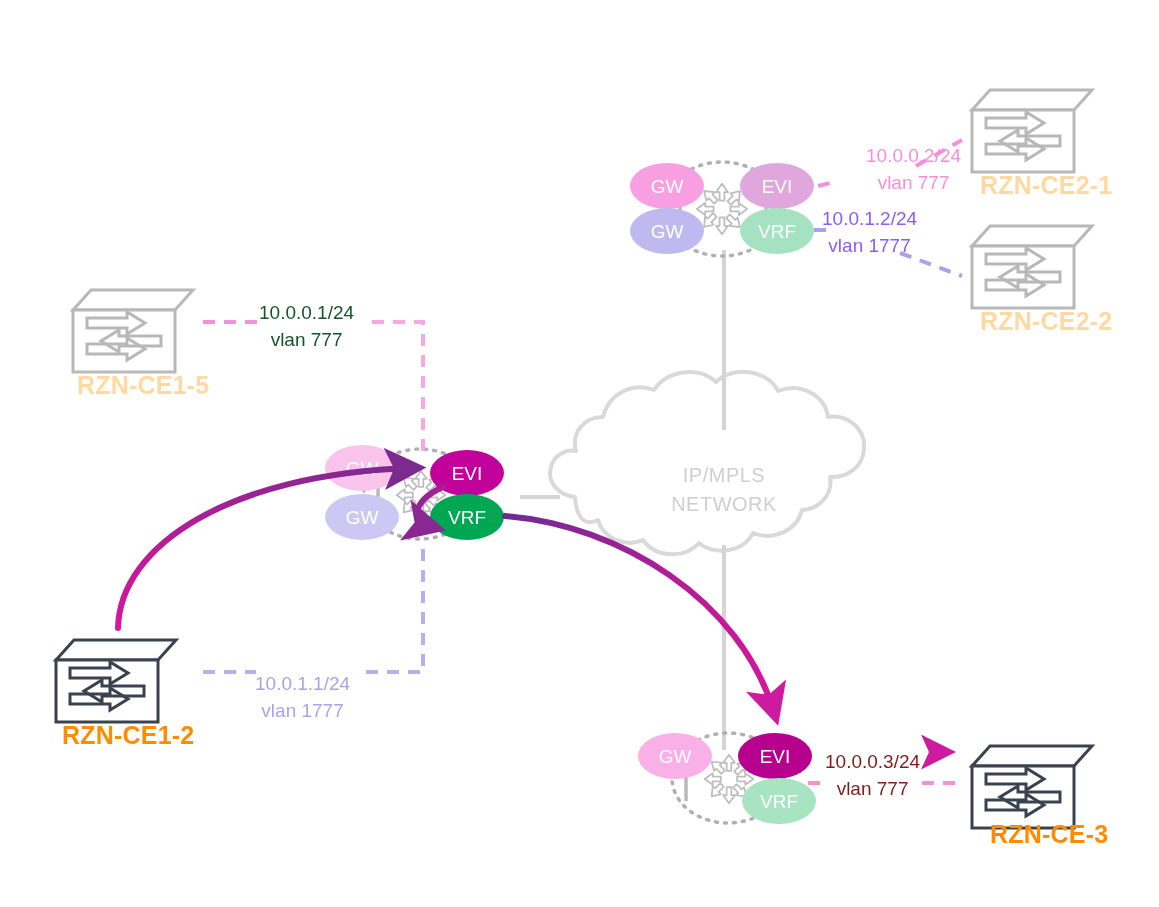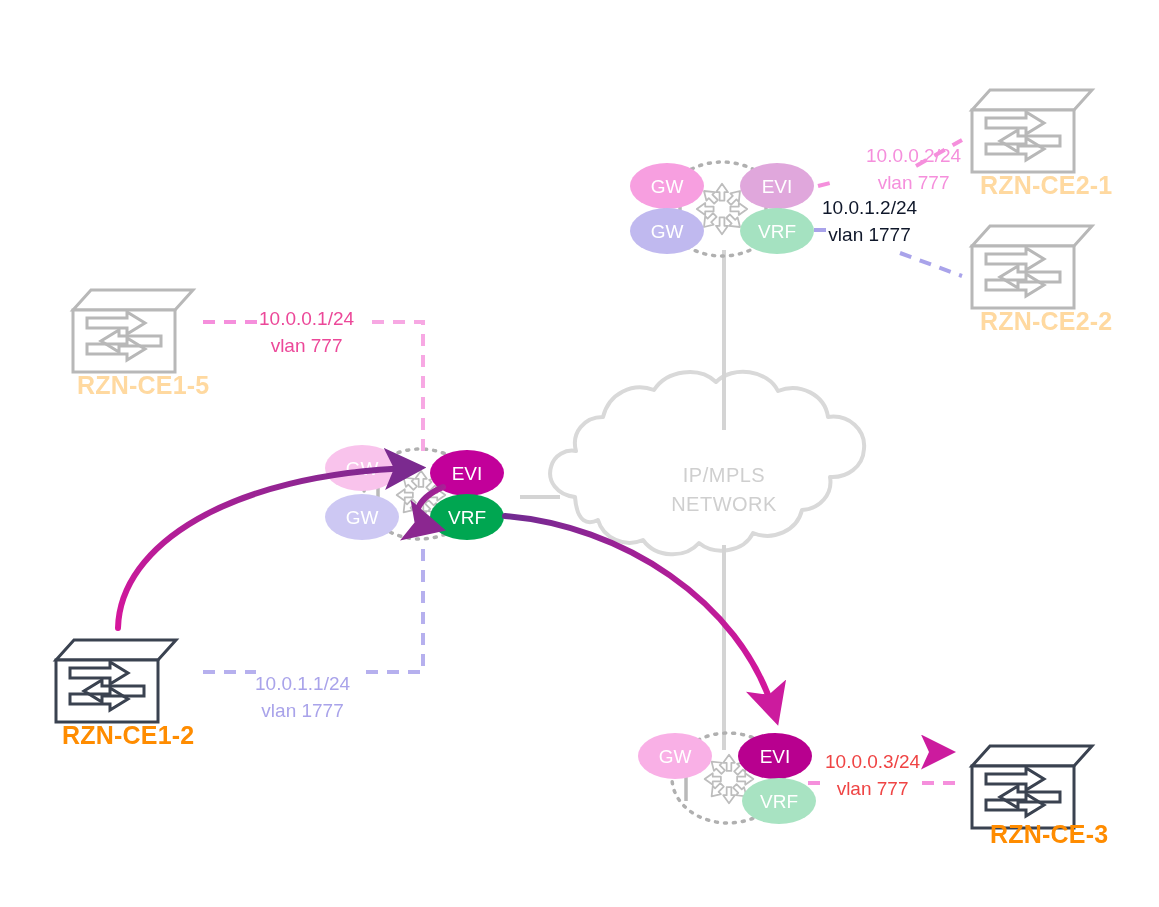--- a/index.html
+++ b/index.html
@@ -196,38 +196,38 @@
     <use href="#router" x="962" y="738" width="140" height="100"></use>
   </g>
 </svg>
 
 <div class="lbl dev-name" style="left:77px;top:371px;color:#ffd9a0;">RZN-CE1-5</div>
 <div class="lbl dev-name" style="left:62px;top:721px;color:#ff8c00;">RZN-CE1-2</div>
 <div class="lbl dev-name" style="left:980px;top:171px;color:#ffd9a0;">RZN-CE2-1</div>
 <div class="lbl dev-name" style="left:980px;top:307px;color:#ffd9a0;">RZN-CE2-2</div>
 <div class="lbl dev-name" style="left:990px;top:820px;color:#ff8c00;">RZN-CE-3</div>
 
-<div class="lbl ip-line" style="left:259px;top:299px;color:#ec4899;text-align:left;margin-top:6px;">
+<div class="lbl ip-line" style="left:259px;top:299px;color:#14532d;text-align:left;">
   <div>10.0.0.1/24</div>
   <div style="text-align:center;">vlan 777</div>
 </div>
 
 <div class="lbl ip-line" style="left:255px;top:649px;color:#a9a3ea;text-align:left;margin-top:21px;">
   <div>10.0.1.1/24</div>
   <div style="text-align:center;">vlan 1777</div>
 </div>
 
 <div class="lbl ip-line" style="left:818px;top:142px;color:#f58fdc;text-align:left;margin-left:48px;">
   <div>10.0.0.2/24</div>
   <div style="text-align:center;">vlan 777</div>
 </div>
 
-<div class="lbl ip-line" style="left:822px;top:194px;color:#0f172a;text-align:left;">
+<div class="lbl ip-line" style="left:822px;top:205px;color:#8b5cf6;text-align:left;">
   <div>10.0.1.2/24</div>
   <div style="text-align:center;">vlan 1777</div>
 </div>
 
-<div class="lbl ip-line" style="left:825px;top:748px;color:#ef4444;text-align:left;">
+<div class="lbl ip-line" style="left:825px;top:748px;color:#7f1d1d;text-align:left;">
   <div>10.0.0.3/24</div>
   <div style="text-align:center;">vlan 777</div>
 </div>
 
 </div>
 
 </body></html>

